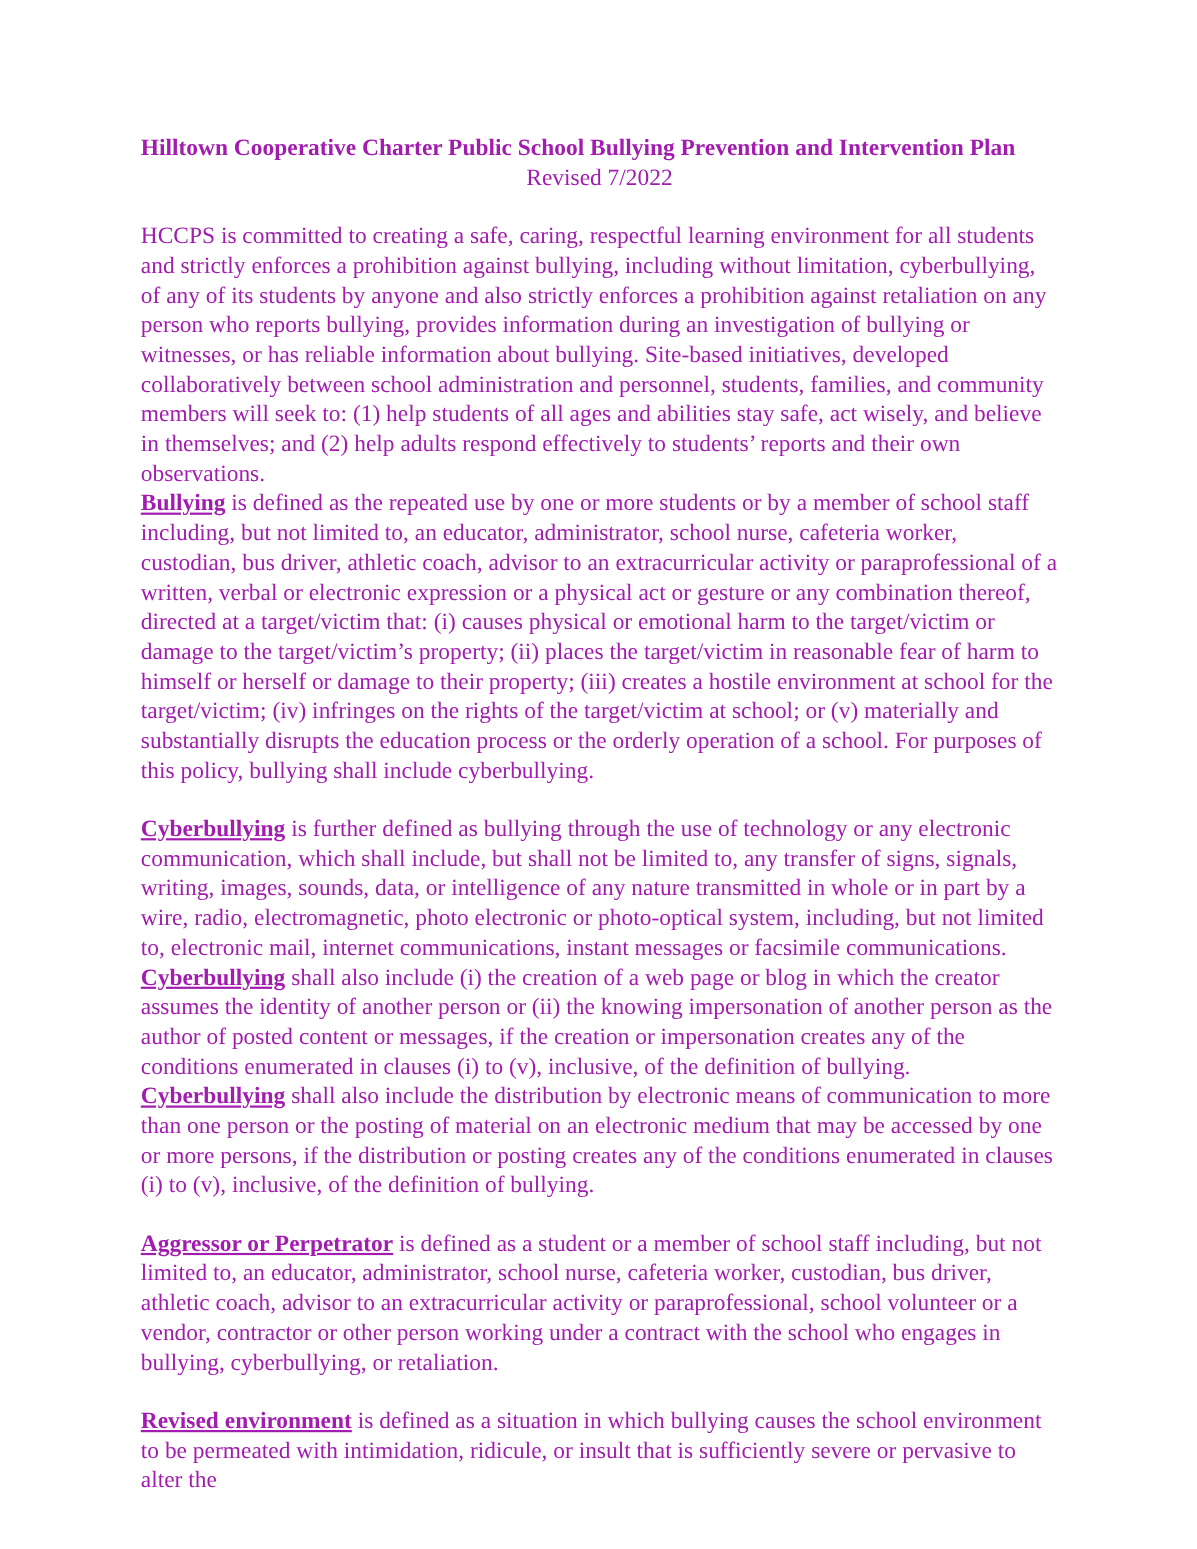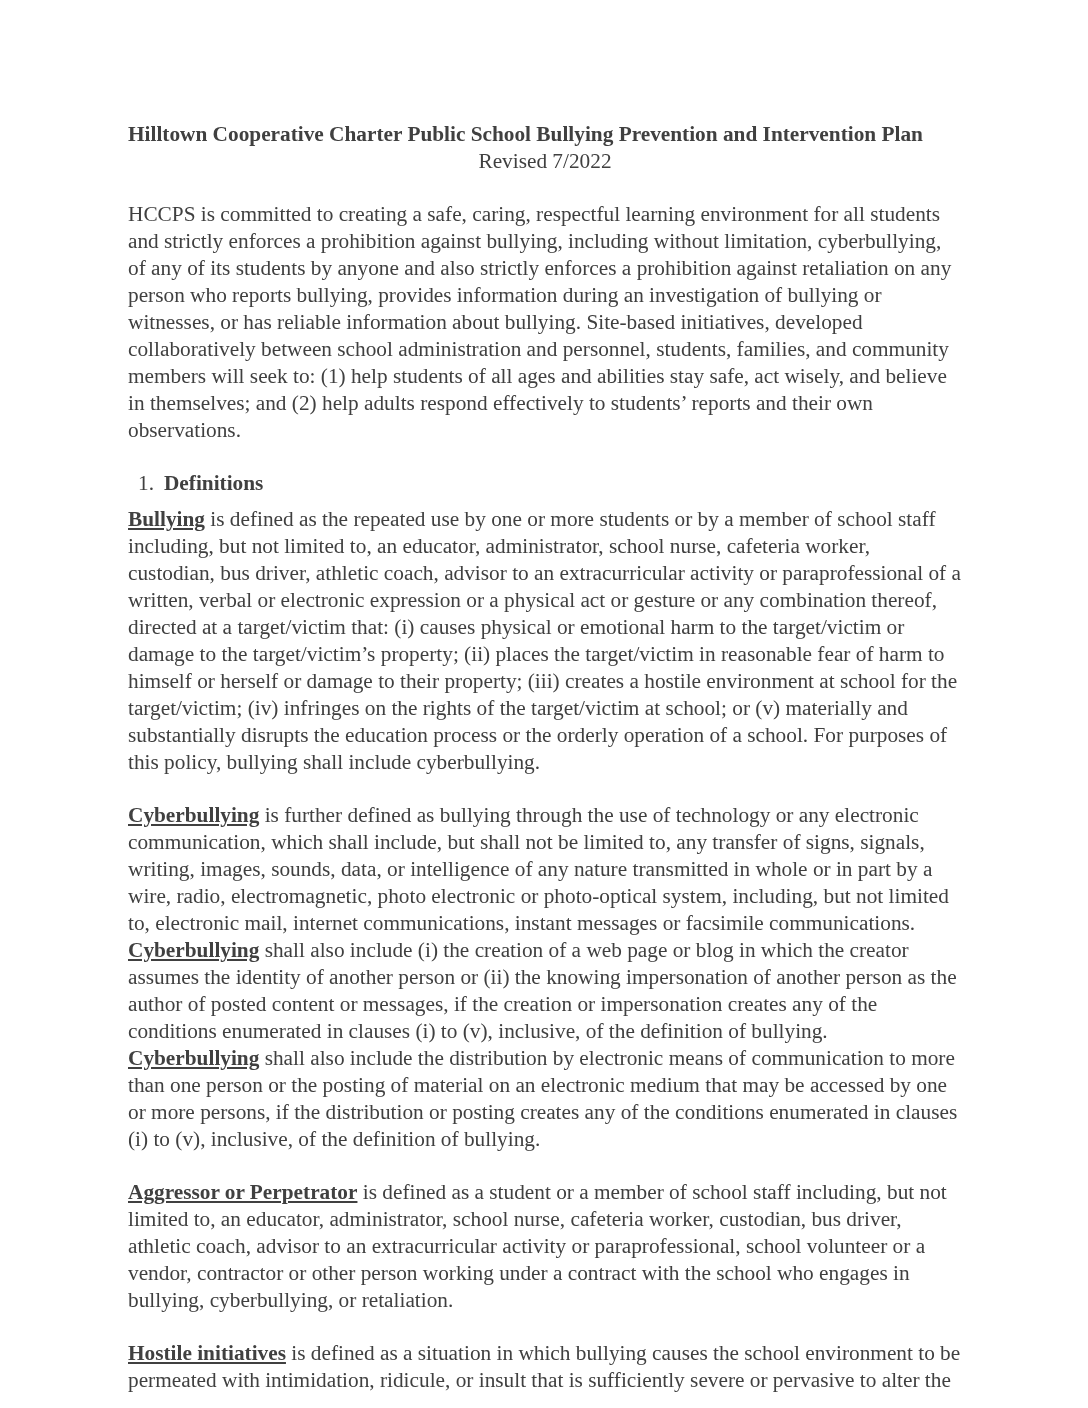--- a/index.html
+++ b/index.html
@@ -11,21 +11,21 @@
     width: 1088px;
     height: 1408px;
     overflow: hidden;
   }
   .page {
     box-sizing: border-box;
     width: 1088px;
     height: 1408px;
     padding: 121px 126px 0 128px;
     background: #ffffff;
-    color: #404040;
+    color: #a21caf;
     font-family: "Liberation Serif", "DejaVu Serif", serif;
     font-size: 21.3px;
     line-height: 27px;
     text-align: left;
   }
   .title {
     font-weight: bold;
     margin: 0;
     font-size: 21.3px;
     line-height: 27px;
@@ -63,25 +63,22 @@
 <body>
 
 <div class="page">
 
   <h1 class="title">Hilltown Cooperative Charter Public School Bullying Prevention and Intervention Plan</h1>
 
   <div class="revision">Revised 7/2022</div>
 
   <p class="para"><span>HCCPS is committed to creating a safe, caring, respectful learning environment for all students and strictly enforces a prohibition against bullying, including without limitation, cyberbullying, of any of its students by anyone and also strictly enforces a prohibition against retaliation on any person who reports bullying, provides information during an investigation of bullying or witnesses, or has reliable information about bullying. Site-based initiatives, developed collaboratively between school administration and personnel, students, families, and community members will seek to: (1) help students of all ages and abilities stay safe, act wisely, and believe in themselves; and (2) help adults respond effectively to students’ reports and their own observations.</span></p>
 
-  <div class="section-heading">
-    <span class="section-number">1.</span><span class="section-label">Definitions</span>
-  </div>
 
   <p class="definition first"><span class="term">Bullying</span><span> is defined as the repeated use by one or more students or by a member of school staff including, but not limited to, an educator, administrator, school nurse, cafeteria worker, custodian, bus driver, athletic coach, advisor to an extracurricular activity or paraprofessional of a written, verbal or electronic expression or a physical act or gesture or any combination thereof, directed at a target/victim that: (i) causes physical or emotional harm to the target/victim or damage to the target/victim’s property; (ii) places the target/victim in reasonable fear of harm to himself or herself or damage to their property; (iii) creates a hostile environment at school for the target/victim; (iv) infringes on the rights of the target/victim at school; or (v) materially and substantially disrupts the education process or the orderly operation of a school. For purposes of this policy, bullying shall include cyberbullying.</span></p>
 
   <p class="definition"><span class="term">Cyberbullying</span><span> is further defined as bullying through the use of technology or any electronic communication, which shall include, but shall not be limited to, any transfer of signs, signals, writing, images, sounds, data, or intelligence of any nature transmitted in whole or in part by a wire, radio, electromagnetic, photo electronic or photo-optical system, including, but not limited to, electronic mail, internet communications, instant messages or facsimile communications. </span><span class="term">Cyberbullying</span><span> shall also include (i) the creation of a web page or blog in which the creator assumes the identity of another person or (ii) the knowing impersonation of another person as the author of posted content or messages, if the creation or impersonation creates any of the conditions enumerated in clauses (i) to (v), inclusive, of the definition of bullying. </span><span class="term">Cyberbullying</span><span> shall also include the distribution by electronic means of communication to more than one person or the posting of material on an electronic medium that may be accessed by one or more persons, if the distribution or posting creates any of the conditions enumerated in clauses (i) to (v), inclusive, of the definition of bullying.</span></p>
 
   <p class="definition"><span class="term">Aggressor or Perpetrator</span><span> is defined as a student or a member of school staff including, but not limited to, an educator, administrator, school nurse, cafeteria worker, custodian, bus driver, athletic coach, advisor to an extracurricular activity or paraprofessional, school volunteer or a vendor, contractor or other person working under a contract with the school who engages in bullying, cyberbullying, or retaliation.</span></p>
 
-  <p class="definition"><span class="term">Hostile initiatives</span><span> is defined as a situation in which bullying causes the school environment to be permeated with intimidation, ridicule, or insult that is sufficiently severe or pervasive to alter the</span></p>
+  <p class="definition"><span class="term">Revised environment</span><span> is defined as a situation in which bullying causes the school environment to be permeated with intimidation, ridicule, or insult that is sufficiently severe or pervasive to alter the</span></p>
 
 </div>
 
 </body></html>

